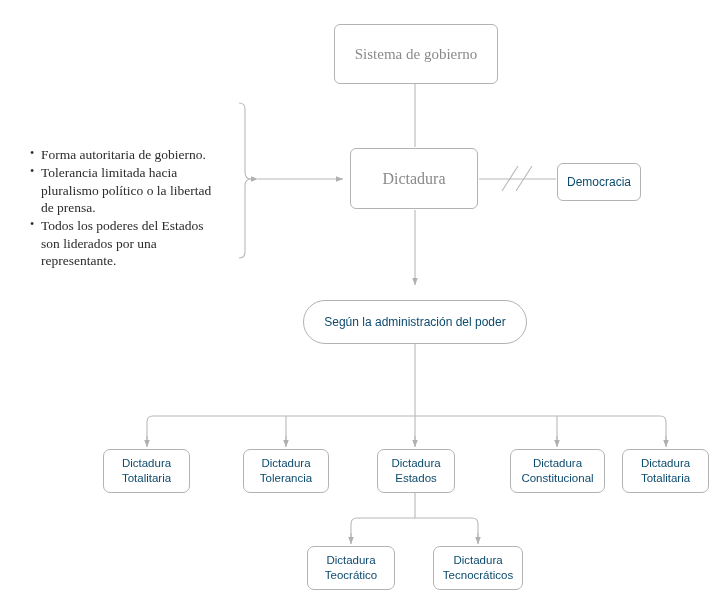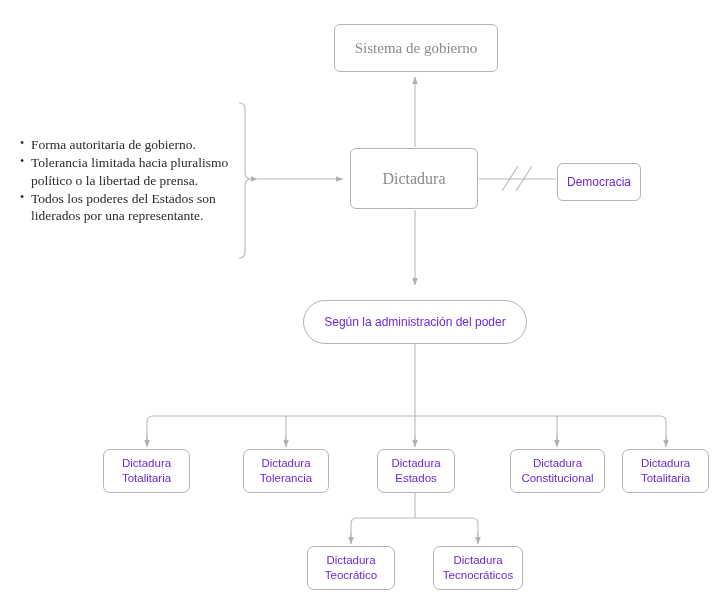--- a/index.html
+++ b/index.html
@@ -37,35 +37,35 @@
     justify-content: center;
     text-align: center;
     color: #8c8c8c;
   }
   .node-serif {
     font-family: "Liberation Serif", serif;
     color: #8a8a8a;
   }
   .node-sans {
     font-family: "Liberation Sans", sans-serif;
-    color: #6d28d9;
+    color: #0c4a6e;
   }
   .leaf {
     font-size: 11.5px;
     line-height: 15px;
     border-radius: 7px;
   }
   .leaf span {
     display: block;
   }
   #node-sistema {
     left: 334px;
     top: 24px;
     width: 164px;
-    height: 48px;
+    height: 60px;
     font-size: 15px;
   }
   #node-dictadura {
     left: 350px;
     top: 148px;
     width: 128px;
     height: 61px;
     font-size: 16px;
   }
   #node-democracia {
@@ -95,21 +95,21 @@
     position: absolute;
     left: 20px;
     top: 136px;
     width: 215px;
     font-family: "Liberation Serif", serif;
     font-size: 13.5px;
     line-height: 17.5px;
     color: #2b2b2b;
   }
   #bullets ul {
-    margin: 0;
+    margin: 10px;
     padding: 0;
     list-style: none;
   }
   #bullets li {
     position: relative;
     padding-left: 11px;
     margin: 0 0 0.5px 0;
   }
   #bullets li::before {
     content: "\2022";

